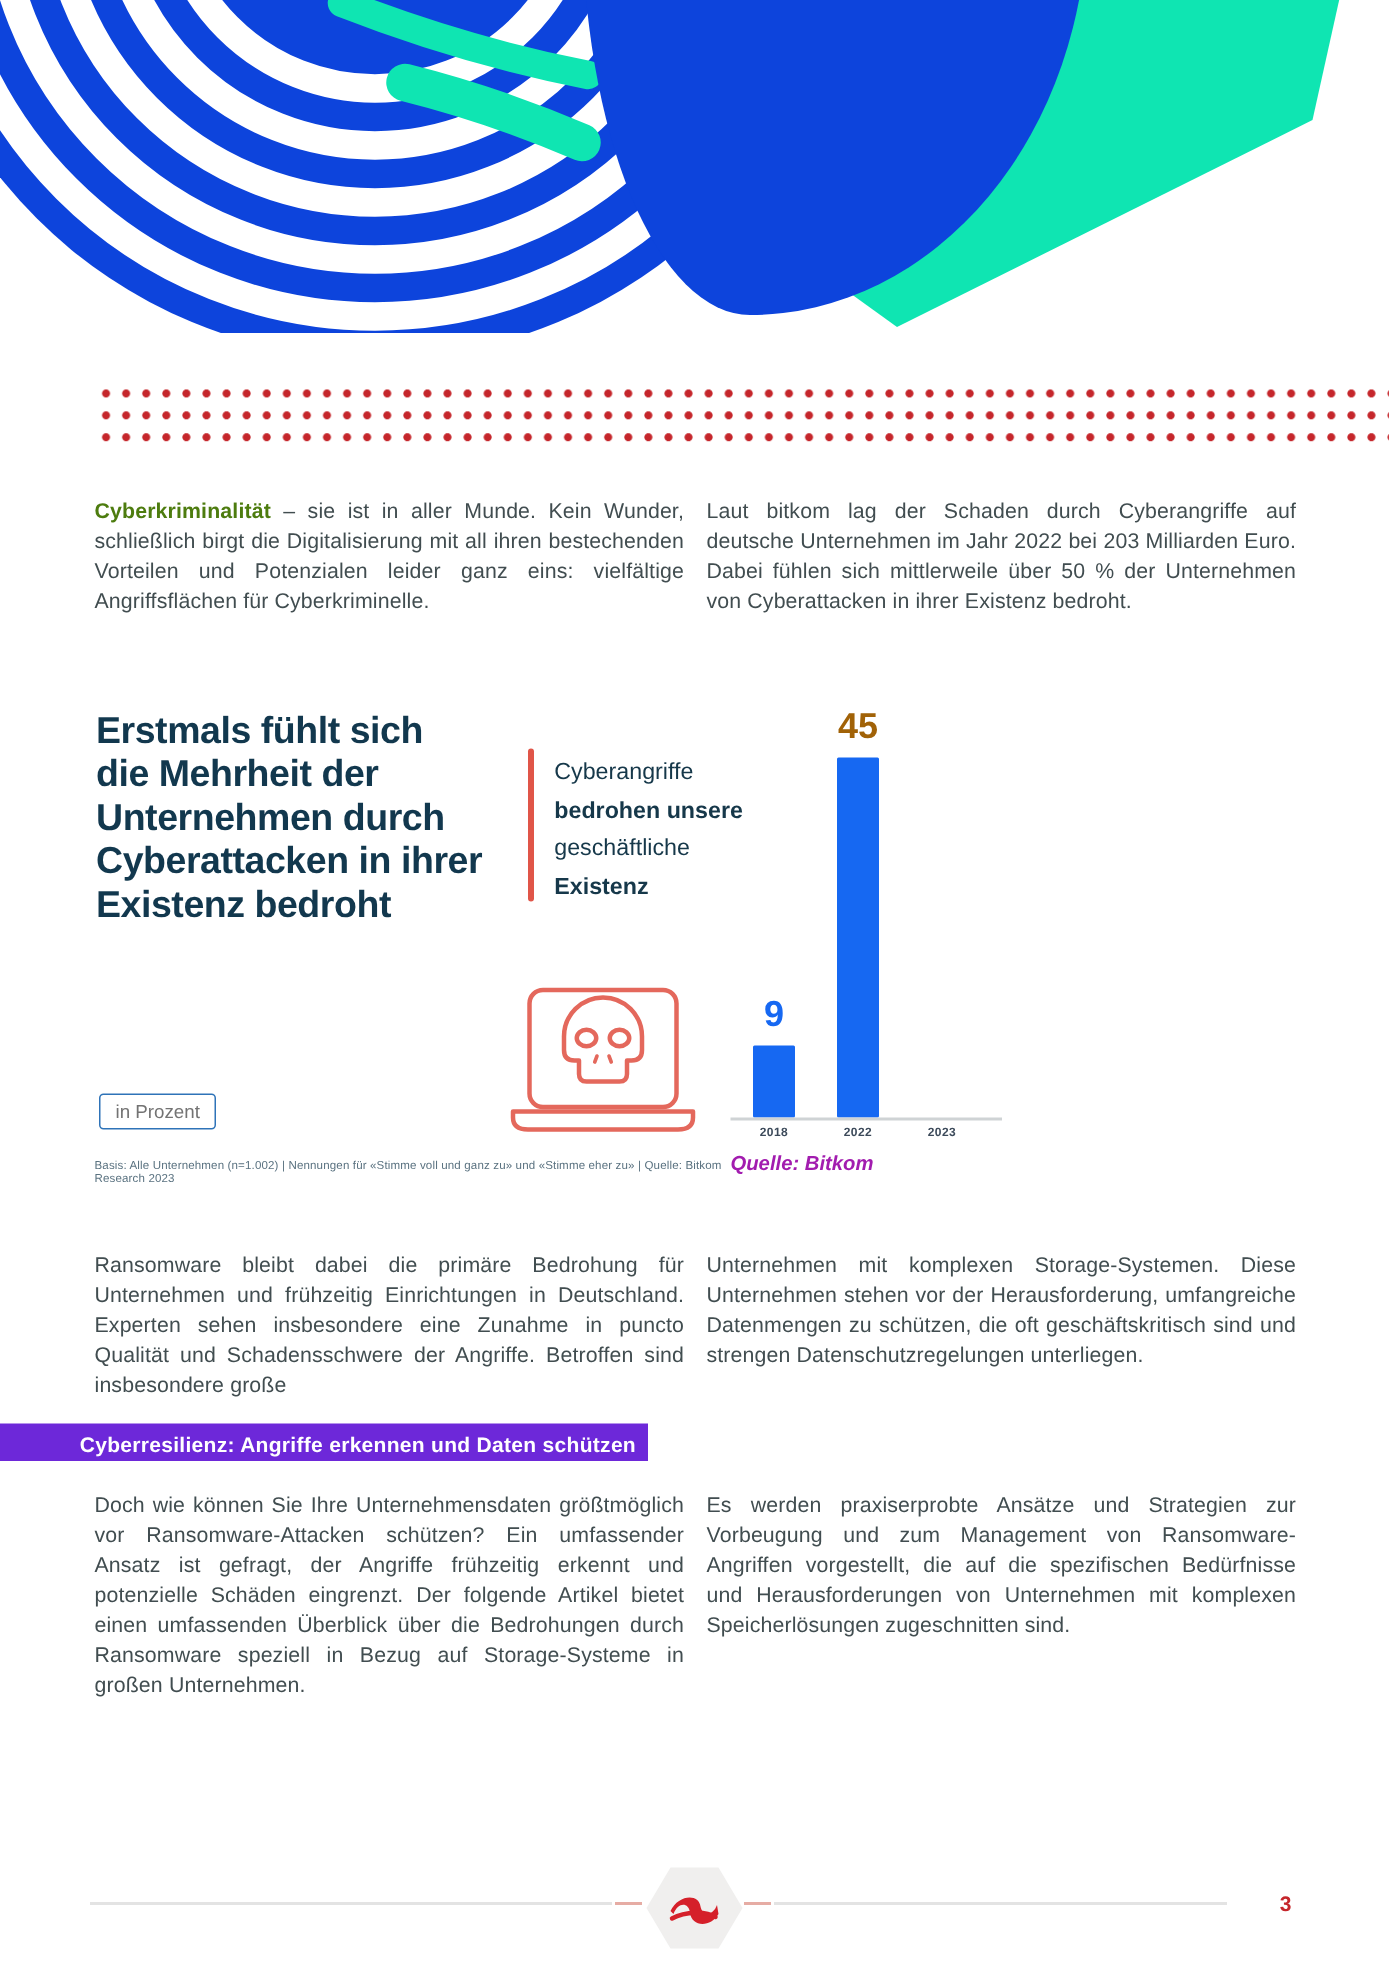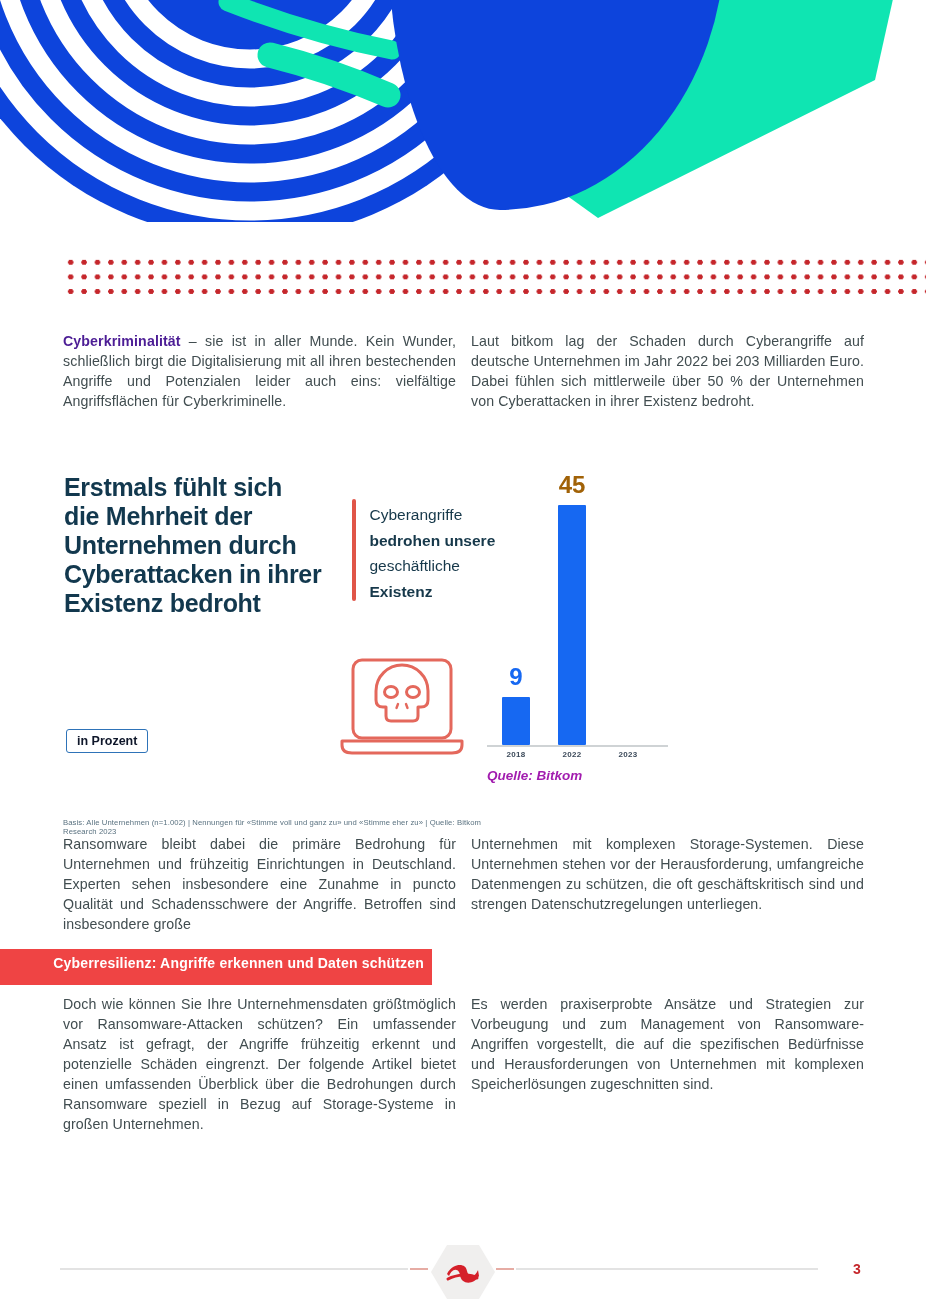--- a/index.html
+++ b/index.html
@@ -11,52 +11,52 @@
   .header-art{position:absolute;top:0;left:0;}
 
   
   .dots{position:absolute;left:62px;top:253px;width:864px;height:44px;
         background-image:radial-gradient(circle,#c5262b 2.4px,rgba(197,38,43,0) 2.9px);
         background-size:13.4px 14.6px;background-position:2px 2px;}
 
   
   .col{position:absolute;width:393px;font-size:14.2px;line-height:20px;color:#414d50;
        text-align:justify;letter-spacing:0.1px;margin:0;}
-  .col strong{color:#4c1d95;font-weight:bold;margin-top:12px;}
+  .col strong{color:#4d7c0f;font-weight:bold;margin-top:12px;}
   .col.left{left:63px;}
   .col.right{left:471px;}
 
   
   .fig-title{position:absolute;left:64px;top:449px;font-size:25px;line-height:29px;
              font-weight:bold;color:#12384e;letter-spacing:-0.3px;margin-top:24px;}
   .fig-subtitle{position:absolute;left:64px;top:601px;font-size:17px;line-height:23px;
                 font-weight:bold;color:#2e73b8;}
   .statement{position:absolute;left:352px;top:499px;display:flex;}
   .statement-bar{width:3.5px;height:102px;background:#e05548;border-radius:2px;margin-right:14px;}
   .statement-text{font-size:15.5px;line-height:25.5px;color:#16384a;padding-top:3px;}
   .statement-text .b{font-weight:bold;}
   .unit-badge{position:absolute;left:66px;top:729px;border:1.5px solid #2e73b8;border-radius:3px;
-              color:#0f172a;font-size:12.5px;padding:4px 10px;font-weight:700;}
-  .footnote{position:absolute;left:63px;top:772px;width:420px;font-size:7.7px;color:#5a7280;letter-spacing:0.1px;margin-top:46px;}
+              color:#737373;font-size:12.5px;padding:4px 10px;font-weight:400;}
+  .footnote{position:absolute;left:63px;top:772px;width:420px;font-size:7.7px;color:#5a7280;letter-spacing:0.1px;}
   .fig-source{position:absolute;left:487px;top:768px;width:182px;text-align:left;
               font-size:13.5px;font-weight:bold;font-style:italic;color:#a21caf;}
 
   
   .barchart{position:absolute;left:488px;top:445px;width:168px;height:300px;
             display:flex;align-items:flex-end;}
   .bar-col{width:56px;height:100%;display:flex;flex-direction:column;align-items:center;
            justify-content:flex-end;}
   .bar-value{font-size:24px;font-weight:bold;margin-bottom:6px;}
   .bar-rect{width:28px;border-radius:1px;}
   .axis-line{position:absolute;left:487px;top:745px;width:181px;height:1.5px;background:#cfd3d5;}
   .cat-row{position:absolute;left:488px;top:750px;width:168px;display:flex;}
   .cat-label{width:56px;text-align:center;font-size:8px;font-weight:bold;color:#3c4a5a;letter-spacing:0.3px;}
 
   
-  .banner{position:absolute;left:0;top:949px;width:432px;height:36px;background:#ef4444;
+  .banner{position:absolute;left:0;top:949px;width:432px;height:25px;background:#6d28d9;
           color:#ffffff;font-size:14px;font-weight:bold;line-height:28px;
           text-align:right;padding-right:8px;box-sizing:border-box;letter-spacing:0.2px;}
 
   
   .fline{position:absolute;top:1268px;height:2px;background:#e3e3e3;}
   .fstub{position:absolute;top:1268px;height:2px;background:#e6aca4;}
   .page-num{position:absolute;left:845px;top:1261px;width:24px;text-align:center;
             font-size:14px;font-weight:bold;color:#c5262b;}
 </style>
 </head>
@@ -81,21 +81,21 @@
       <path d="M 270 55 Q 330 70 388 95" stroke-width="25"></path>
     </g>
 
     <polygon points="505,-80 905,-55 875,80 598,218 462,120" fill="#0fe5b2"></polygon>
 
     <path d="M 500 -330 A 112 270 0 0 0 500 210 A 225 270 0 0 0 500 -330 Z" fill="#0d44dc"></path>
   </svg>
 
   <div class="dots"></div>
 
-  <p class="col left" style="top:331px;"><strong>Cyberkriminalität</strong><span> – sie ist in aller Munde. Kein Wunder, schließlich birgt die Digitalisierung mit all ihren bestechenden Angriffe und Potenzialen leider auch eins: vielfältige Angriffsflächen für Cyberkriminelle.</span></p>
+  <p class="col left" style="top:331px;"><strong>Cyberkriminalität</strong><span> – sie ist in aller Munde. Kein Wunder, schließlich birgt die Digitalisierung mit all ihren bestechenden Vorteilen und Potenzialen leider ganz eins: vielfältige Angriffsflächen für Cyberkriminelle.</span></p>
   <p class="col right" style="top:331px;">Laut bitkom lag der Schaden durch Cyberangriffe auf deutsche Unternehmen im Jahr 2022 bei 203 Milliarden Euro. Dabei fühlen sich mittlerweile über 50 % der Unternehmen von Cyberattacken in ihrer Existenz bedroht.</p>
 
   <div class="fig-title" id="fig-title">
       <div>Erstmals fühlt sich</div>
       <div>die Mehrheit der</div>
       <div>Unternehmen durch</div>
       <div>Cyberattacken in ihrer</div>
       <div>Existenz bedroht</div>
     </div>
 

